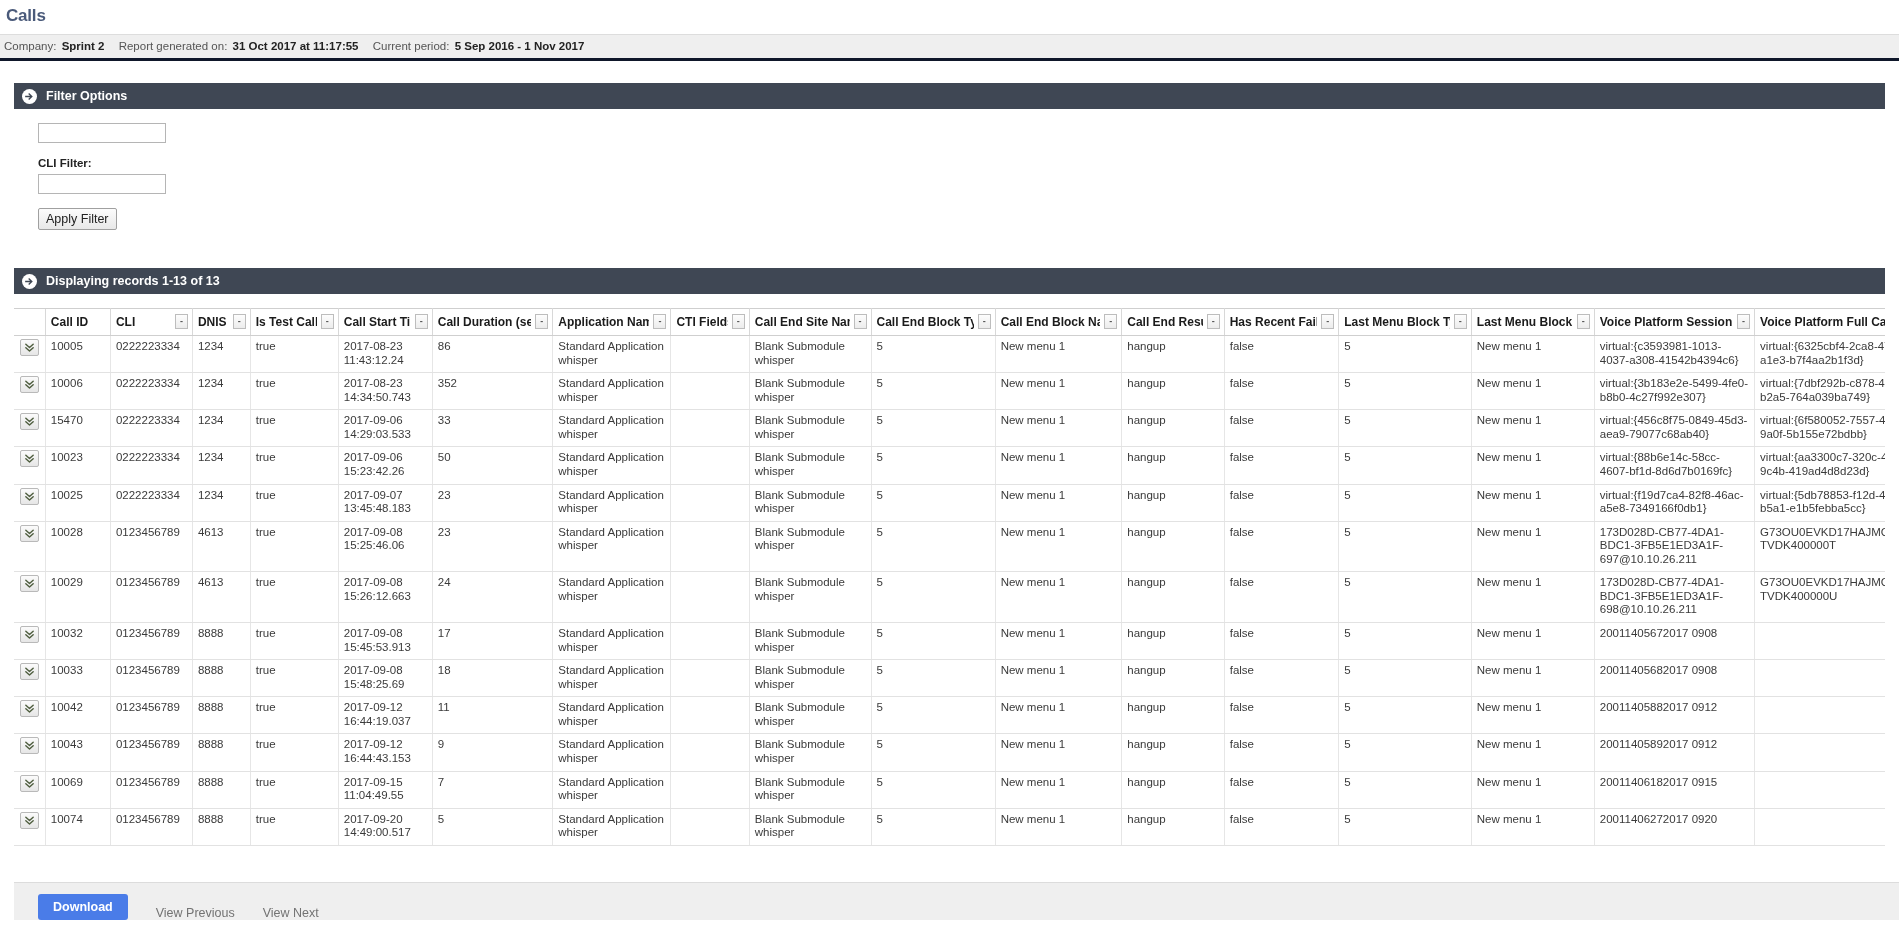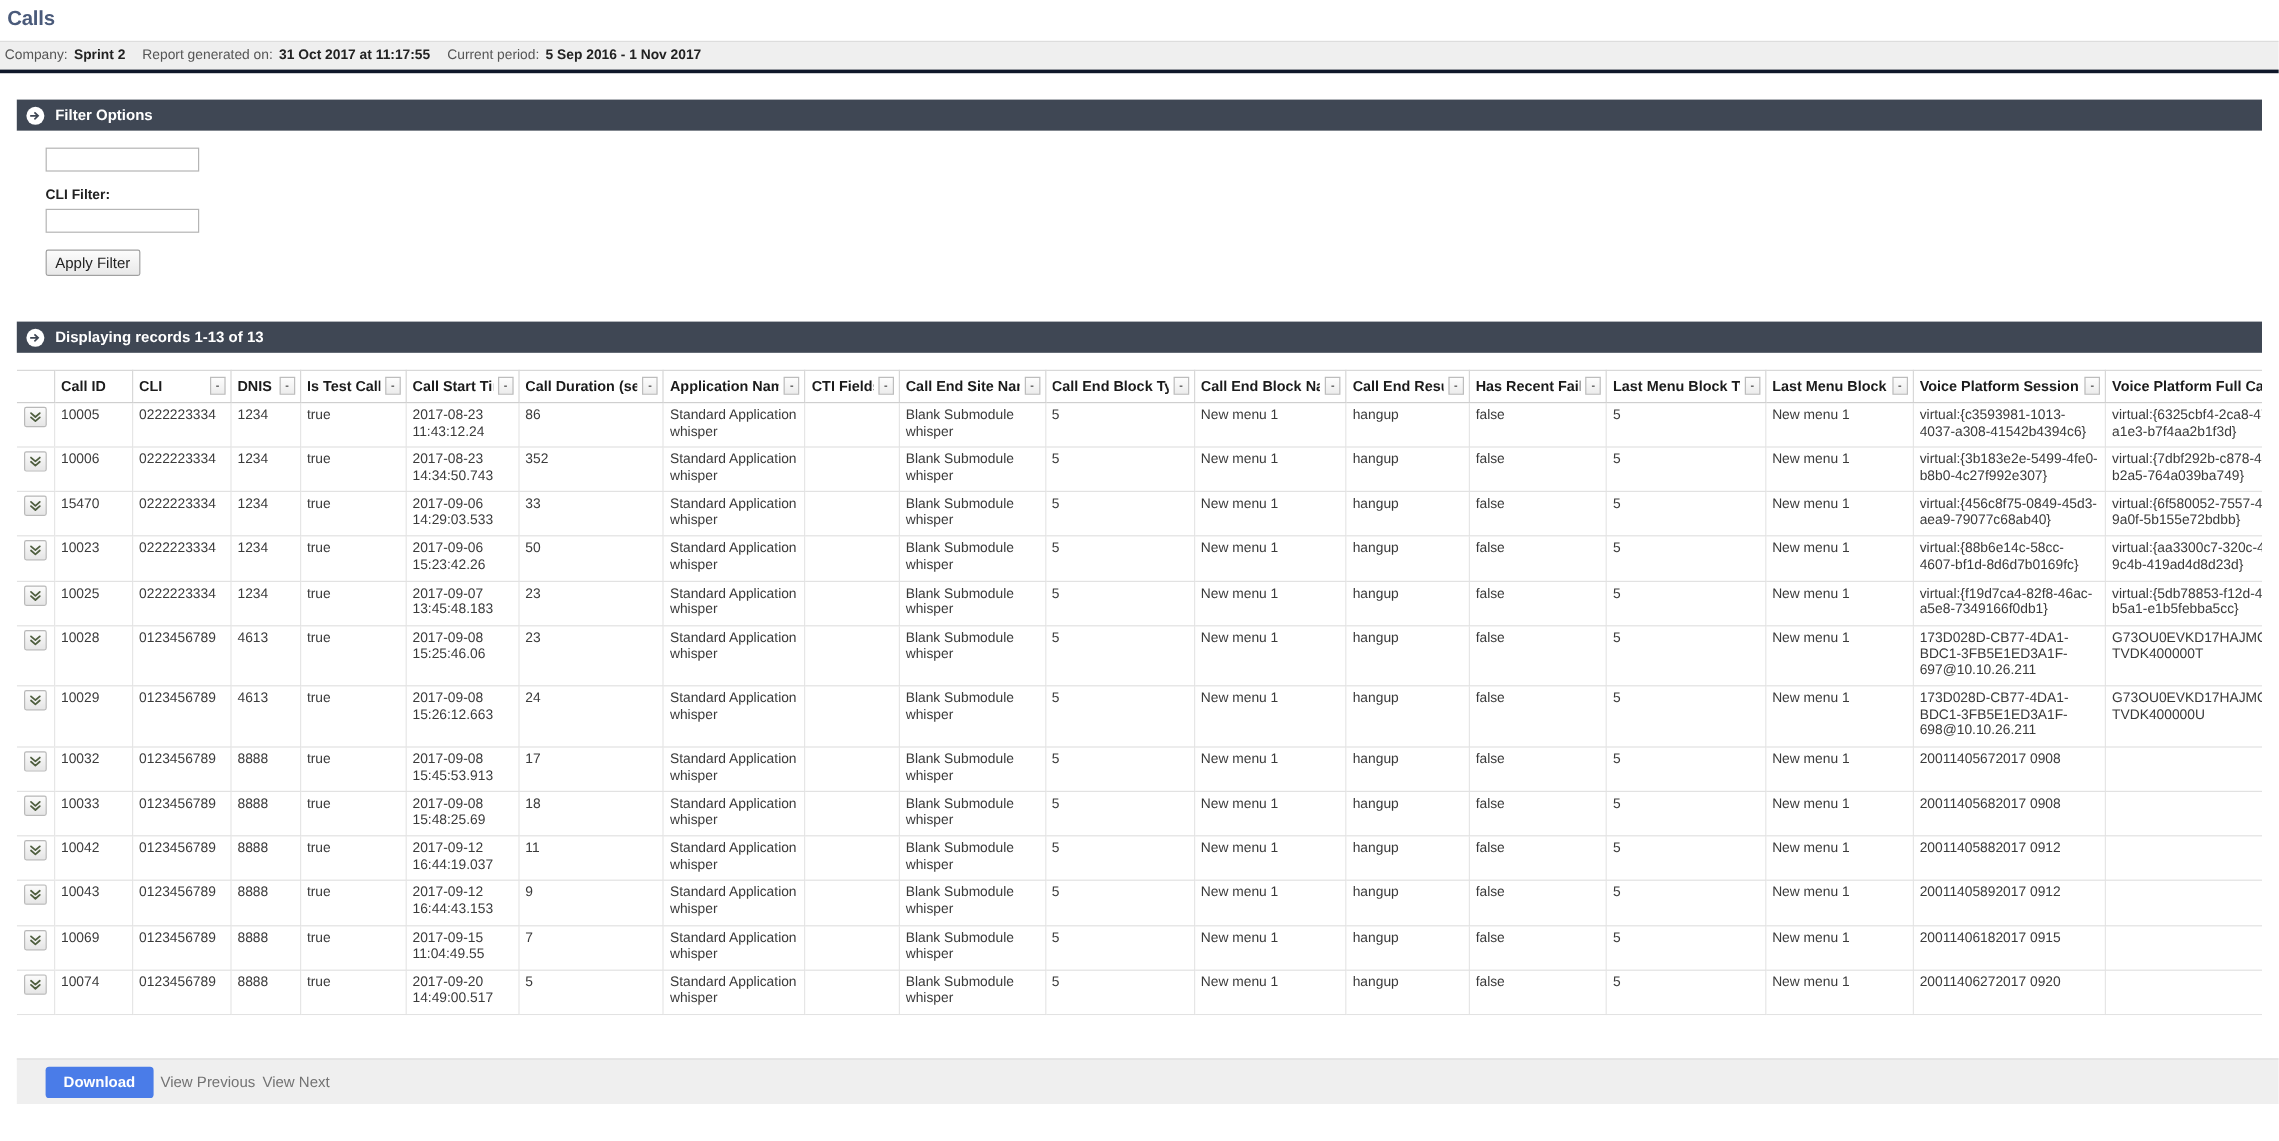--- a/index.html
+++ b/index.html
@@ -182,23 +182,23 @@
   
   .footer-bar {
     position: absolute;
     left: 14px;
     right: 0;
     bottom: 31px;
     height: 38px;
     background: #efefef;
     border-top: 1px solid #dcdcdc;
     display: flex;
-    align-items: center;
+    align-items: flex-end;
     padding-left: 24px;
-    gap: 6px;
+    gap: 28px;
   }
   .download-btn {
     background: #4a7ce8;
     color: #ffffff;
     border: none;
     border-radius: 3px;
     font-family: "Liberation Sans", sans-serif;
     font-size: 12.5px;
     font-weight: bold;
     padding: 6px 15px;

